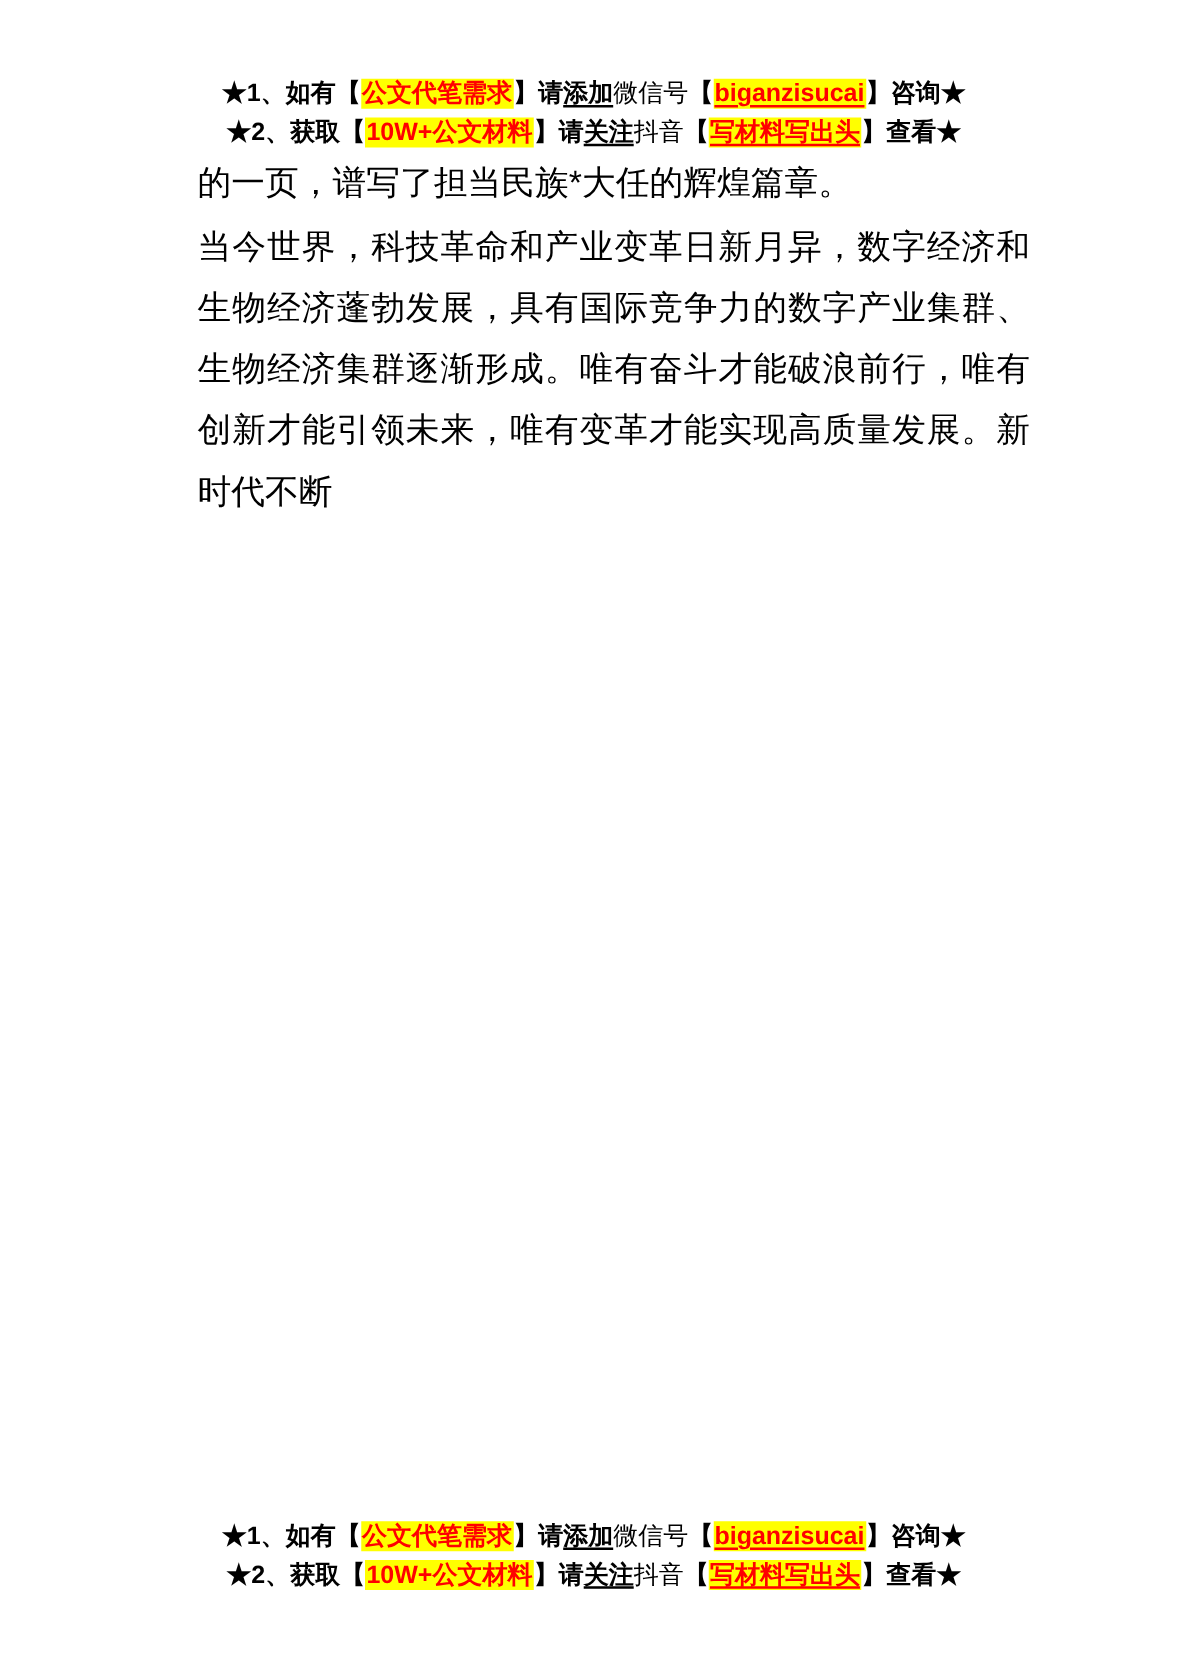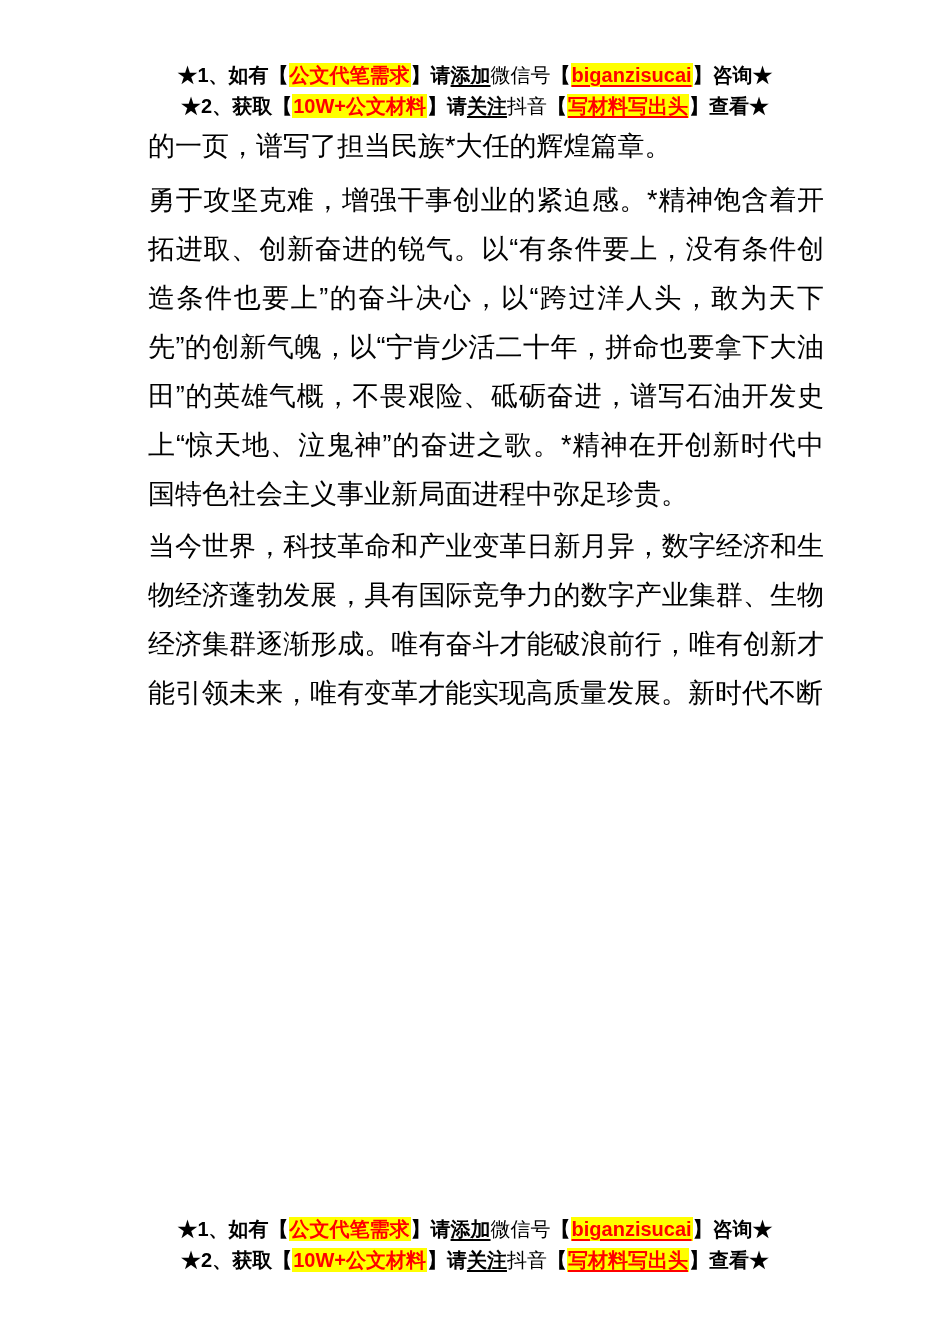--- a/index.html
+++ b/index.html
@@ -41,21 +41,21 @@
     position: absolute;
     top: 122px;
     left: 140px;
     width: 684px;
     font-size: 27px;
     line-height: 49px;
     color: #000000;
     font-family: "Liberation Sans", sans-serif;
   }
   .body-text p {
-    margin: 0 0 5px 8px;
+    margin: 0 0 5px 18px;
     text-align: justify;
     text-justify: inter-ideograph;
     text-align-last: left;
     word-break: break-all;
   }
   .body-text p:last-child { margin-bottom: 0; font-family: Liberation Mono, monospace; }
 </style>
 </head>
 <body>
 
@@ -65,21 +65,20 @@
     <div>
       <span>★1、如有【</span><span class="seg-hl">公文代笔需求</span><span>】请</span><span class="seg-ul">添加</span><span class="seg-normal">微信号</span><span>【</span><span class="seg-hl seg-ul">biganzisucai</span><span>】咨询★</span>
     </div>
     <div>
       <span>★2、获取【</span><span class="seg-hl">10W+公文材料</span><span>】请</span><span class="seg-ul">关注</span><span class="seg-normal">抖音</span><span>【</span><span class="seg-hl seg-ul">写材料写出头</span><span>】查看★</span>
     </div>
   </div>
 
   <div class="body-text">
     <p>的一页，谱写了担当民族*大任的辉煌篇章。</p>
-    <p>勇于攻坚克难，增强干事创业的紧迫感。*精神饱含着开拓进取、创新奋进的锐气。以“有条件要上，没有条件创造条件也要上”的奋斗决心，以“跨过洋人头，敢为天下先”的创新气魄，以“宁肯少活二十年，拼命也要拿下大油田”的英雄气概，不畏艰险、砥砺奋进，谱写石油开发史上“惊天地、泣鬼神”的奋进之歌。*精神在开创新时代中国特色社会主义事业新局面进程中弥足珍贵。</p>
     <p>当今世界，科技革命和产业变革日新月异，数字经济和生物经济蓬勃发展，具有国际竞争力的数字产业集群、生物经济集群逐渐形成。唯有奋斗才能破浪前行，唯有创新才能引领未来，唯有变革才能实现高质量发展。新时代不断</p>
   </div>
 
   <div class="banner banner-bottom">
     <div>
       <span>★1、如有【</span><span class="seg-hl">公文代笔需求</span><span>】请</span><span class="seg-ul">添加</span><span class="seg-normal">微信号</span><span>【</span><span class="seg-hl seg-ul">biganzisucai</span><span>】咨询★</span>
     </div>
     <div>
       <span>★2、获取【</span><span class="seg-hl">10W+公文材料</span><span>】请</span><span class="seg-ul">关注</span><span class="seg-normal">抖音</span><span>【</span><span class="seg-hl seg-ul">写材料写出头</span><span>】查看★</span>
     </div>

